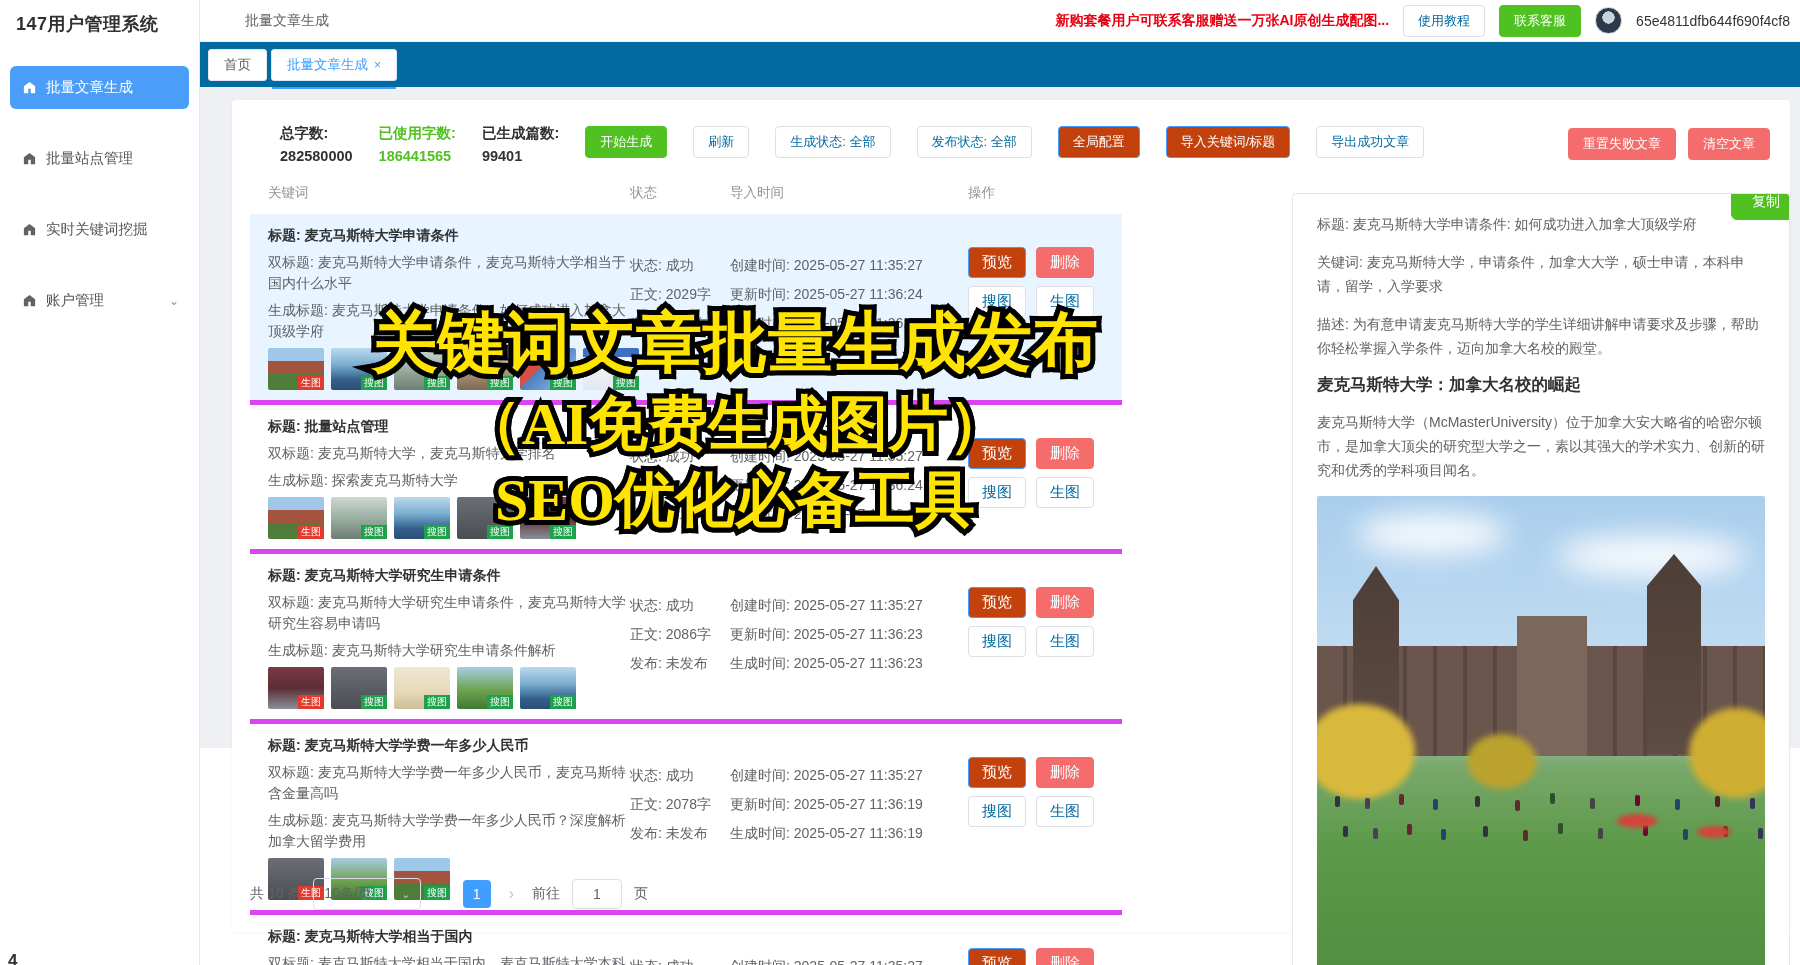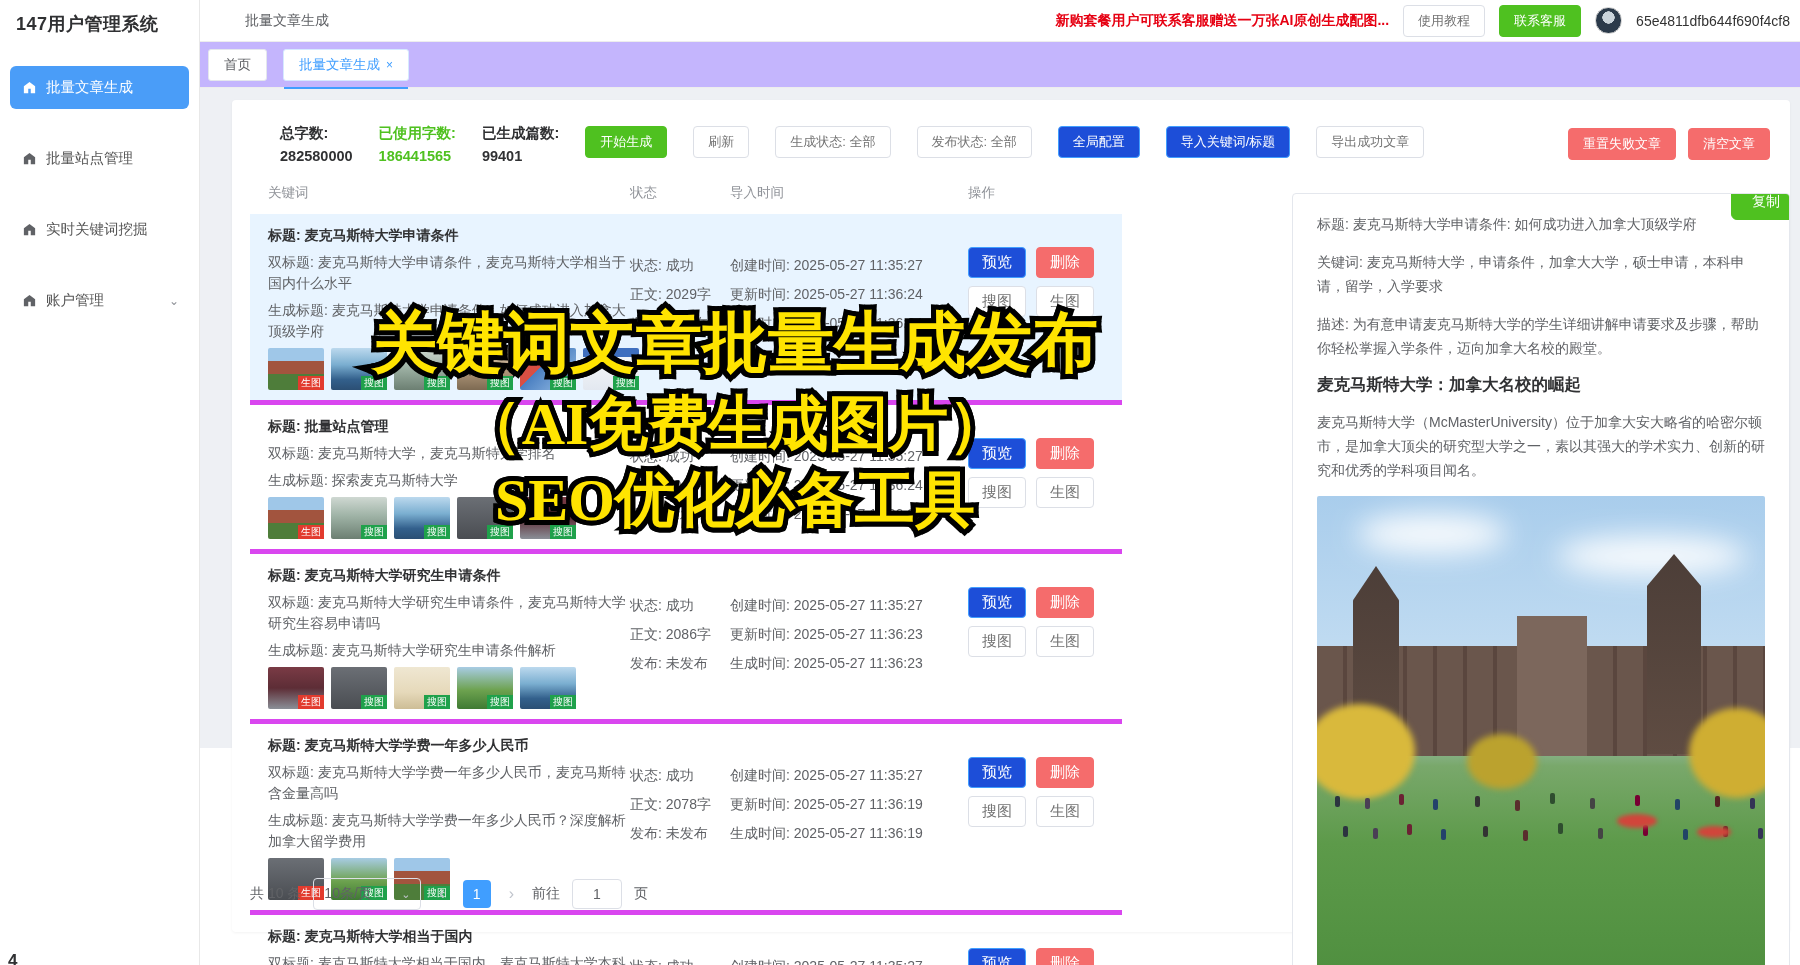--- a/index.html
+++ b/index.html
@@ -14,29 +14,29 @@
   .nav-item.active { background:#4a9df8; color:#fff; }
   .nav-item svg { width:15px; height:15px; flex:none; }
   .nav-caret { position:absolute; right:10px; color:#909399; font-size:12px; }
   .footer-frag { position:absolute; left:8px; bottom:-6px; font-weight:bold; font-size:17px; color:#303133; }
 
   
   .topbar { position:absolute; left:200px; top:0; width:1600px; height:42px; background:#fff; border-bottom:1px solid #ededed; display:flex; align-items:center; padding:0 10px 0 45px; z-index:4; }
   .crumb { color:#606266; font-size:14px; }
   .topbar-right { margin-left:auto; display:flex; align-items:center; gap:14px; }
   .notice { color:#e60012; font-weight:bold; font-size:14px; }
-  .btn { display:inline-flex; align-items:center; justify-content:center; border-radius:4px; font-size:13px; cursor:pointer; border:1px solid #dcdfe6; background:#fff; color:#737373; padding:6px 14px; white-space:nowrap; }
+  .btn { display:inline-flex; align-items:center; justify-content:center; border-radius:4px; font-size:13px; cursor:pointer; border:1px solid #dcdfe6; background:#fff; color:#0369a1; padding:6px 14px; white-space:nowrap; }
   .btn.green { background:#4fc120; border-color:#4fc120; color:#fff; }
-  .btn.blue  { background:#1d4ed8; border-color:#409eff; color:#fff; }
+  .btn.blue  { background:#c2410c; border-color:#409eff; color:#fff; }
   .btn.red   { background:#f56c6c; border-color:#f56c6c; color:#fff; }
   .avatar { width:27px; height:27px; border-radius:50%; background:radial-gradient(circle at 50% 38%, #c9d3da 0 30%, #2b3a4a 32%), linear-gradient(180deg,#3a4c5e,#1d2835); border:1px solid #d0d0d0; }
   .uid { font-size:14px; color:#333; }
 
   
-  .tabsbar { position:absolute; left:200px; top:42px; width:1600px; height:46px; background:#c4b5fd; border-bottom:1px solid #ededed; display:flex; align-items:center; gap:16px; padding-left:8px; z-index:4; }
+  .tabsbar { position:absolute; left:200px; top:42px; width:1600px; height:46px; background:#0369a1; border-bottom:1px solid #ededed; display:flex; align-items:center; gap:4px; padding-left:8px; z-index:4; }
   .tab { padding:6px 15px; border:1px solid #e4e7ed; border-radius:3px; font-size:13.5px; color:#606266; cursor:pointer; position:relative; background:#fff; }
   .tab.active { color:#409eff; border-color:#d6e9ff; }
   .tab.active::after { content:""; position:absolute; left:0; right:0; bottom:-9px; height:2px; background:#409eff; }
   .tab .x { color:#409eff; margin-left:6px; font-size:12px; }
 
   
   .main { position:absolute; left:200px; top:88px; width:1600px; height:660px; background:#eef0f4; }
   .card { position:absolute; left:32px; top:12px; width:1558px; height:832px; background:#fff; border-radius:4px; box-shadow:0 1px 3px rgba(0,0,0,.05); }
 
   

